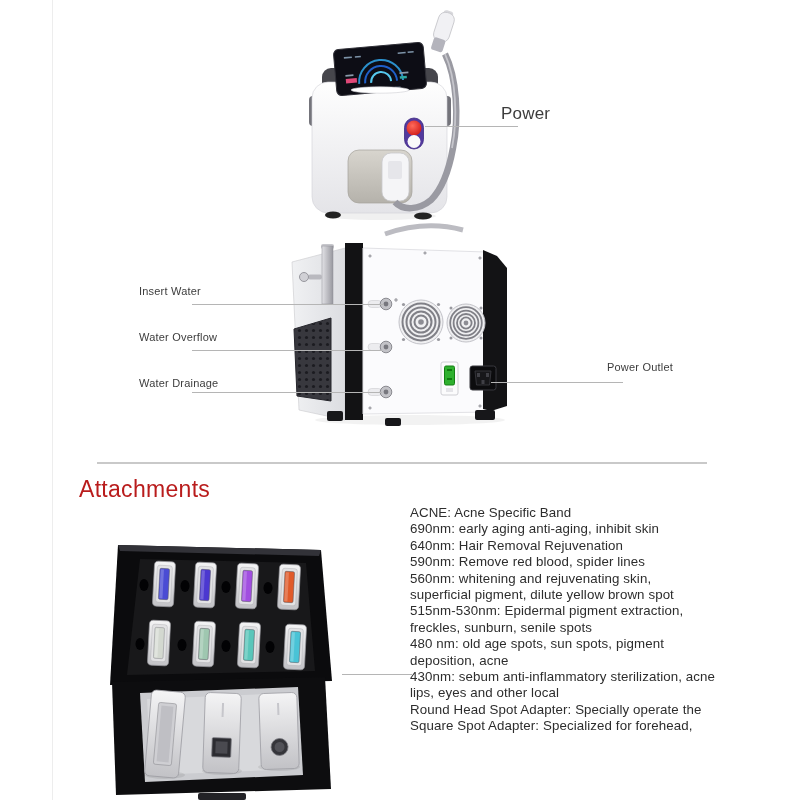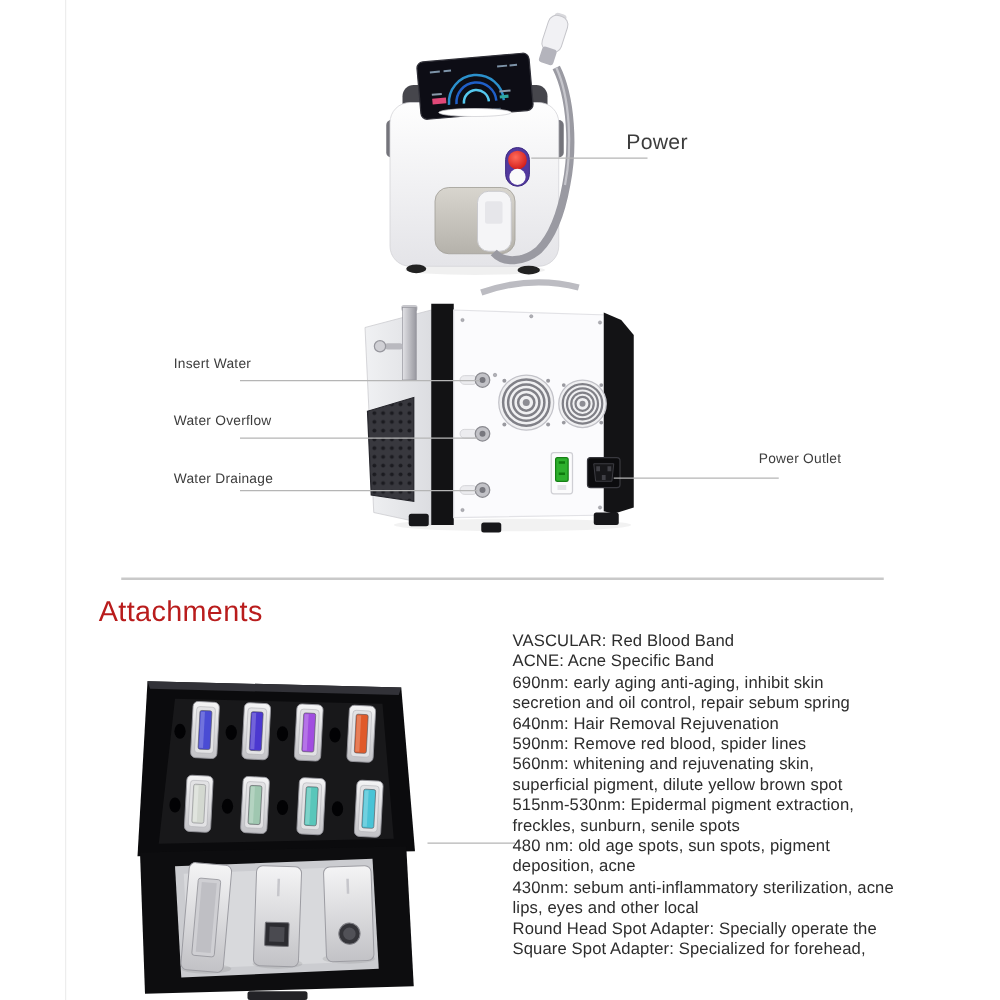--- a/index.html
+++ b/index.html
@@ -303,27 +303,25 @@
   <div class="leader" style="left:491px;top:382px;width:132px"></div>
   <div class="callout" style="left:607px;top:361px">Power Outlet</div>
 
   <div class="divider"></div>
   <div class="heading">Attachments</div>
 
   <div class="leader" style="left:342px;top:674px;width:70px"></div>
 
   <div class="desc">
 
-      <div class="desc-line">VASCULAR: Red Blood Band</div>
 
       <div class="desc-line">ACNE: Acne Specific Band</div>
 
       <div class="desc-line">690nm: early aging anti-aging, inhibit skin</div>
 
-      <div class="desc-line">secretion and oil control, repair sebum spring</div>
 
       <div class="desc-line">640nm: Hair Removal Rejuvenation</div>
 
       <div class="desc-line">590nm: Remove red blood, spider lines</div>
 
       <div class="desc-line">560nm: whitening and rejuvenating skin,</div>
 
       <div class="desc-line">superficial pigment, dilute yellow brown spot</div>
 
       <div class="desc-line">515nm-530nm: Epidermal pigment extraction,</div>

